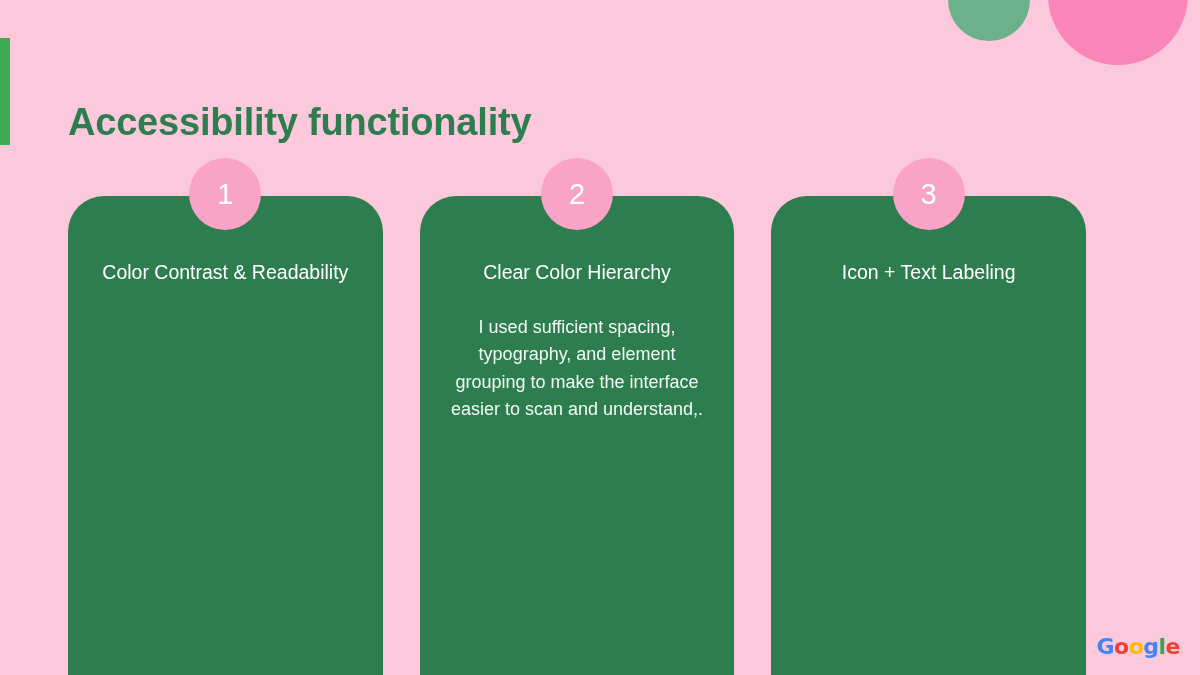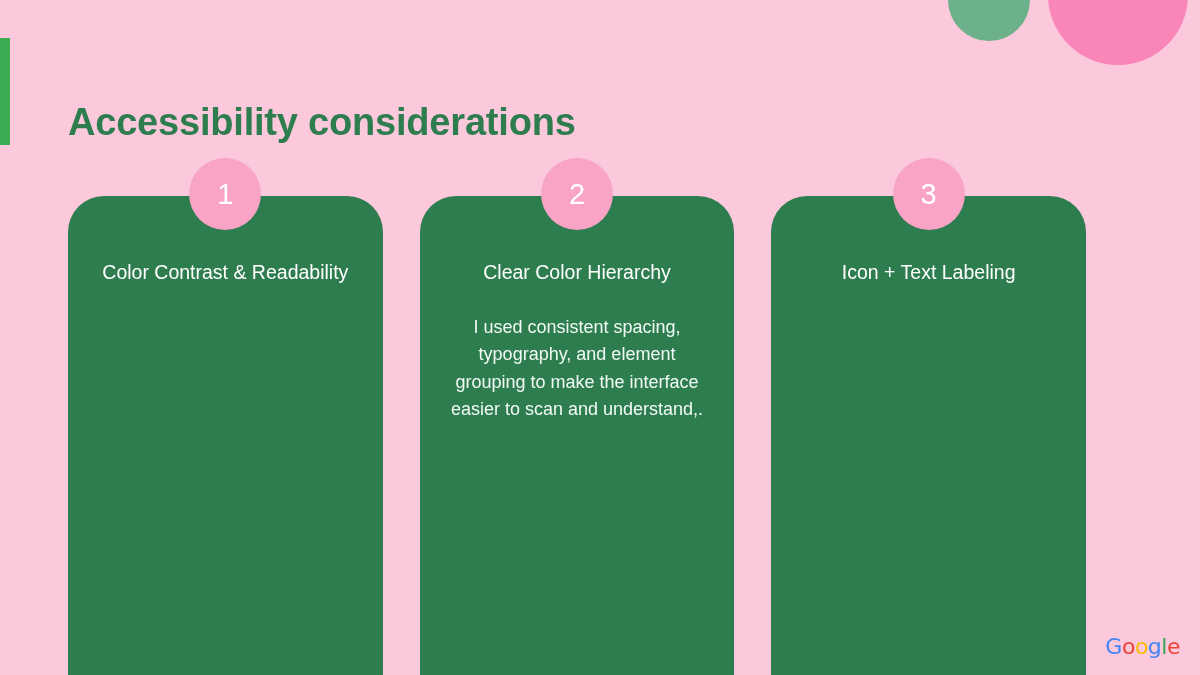--- a/index.html
+++ b/index.html
@@ -113,49 +113,49 @@
     margin: 0;
     padding: 0 2px;
   }
 
   
   .google-logo {
     position: absolute;
     right: 20px;
     bottom: 17px;
     font-size: 22px;
-    font-weight: 400;
+    font-weight: 700;
     letter-spacing: -0.5px;
     line-height: 1;
     font-family: "DejaVu Sans", sans-serif;
   }
   .google-logo span { display: inline; }
 </style>
 </head>
 <body>
 
 <div id="slide">
 
   <div class="deco-circle-green"></div>
   <div class="deco-circle-pink"></div>
   <div class="accent-bar"></div>
 
-  <h1 class="slide-title">Accessibility considerations</h1>
+  <h1 class="slide-title">Accessibility functionality</h1>
 
   <div class="cards">
 
     <div class="card">
       <div class="card-badge">1</div>
       <h2 class="card-title">Color Contrast &amp; Readability</h2>
     </div>
 
     <div class="card">
       <div class="card-badge">2</div>
       <h2 class="card-title">Clear Color Hierarchy</h2>
-      <p class="card-body">I used consistent spacing, typography, and element grouping to make the interface easier to scan and understand,.</p>
+      <p class="card-body">I used sufficient spacing, typography, and element grouping to make the interface easier to scan and understand,.</p>
     </div>
 
     <div class="card">
       <div class="card-badge">3</div>
       <h2 class="card-title">Icon + Text Labeling</h2>
     </div>
 
   </div>
 
   <div class="google-logo" id="google-logo"><span style="color: rgb(66, 133, 244);">G</span><span style="color: rgb(234, 67, 53);">o</span><span style="color: rgb(251, 188, 5);">o</span><span style="color: rgb(66, 133, 244);">g</span><span style="color: rgb(52, 168, 83);">l</span><span style="color: rgb(234, 67, 53);">e</span></div>

